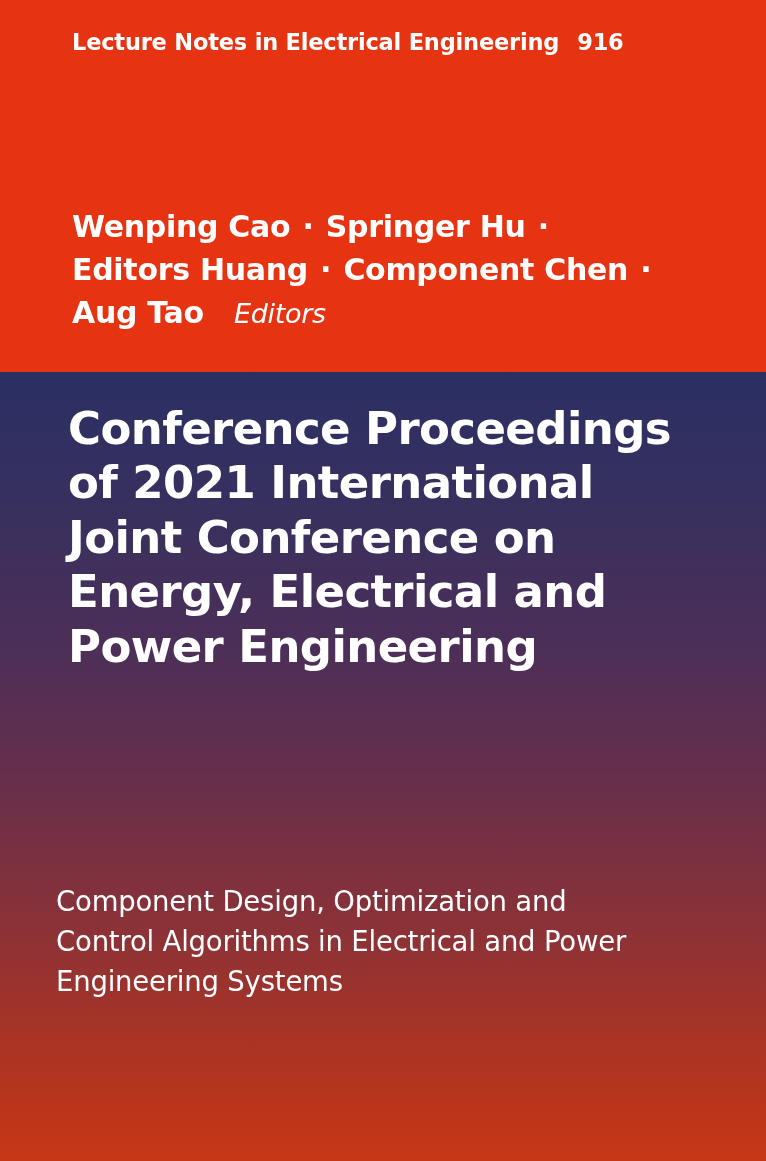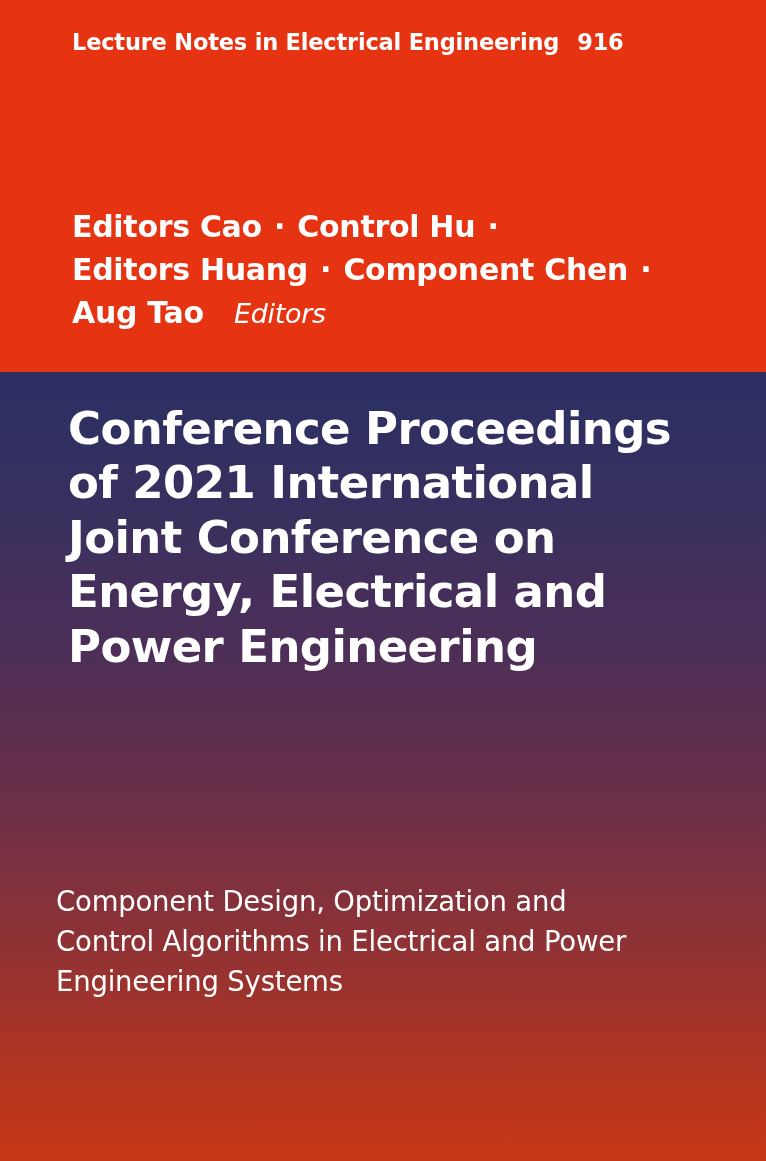--- a/index.html
+++ b/index.html
@@ -153,23 +153,23 @@
 
 <div class="book-cover">
 
   <div class="top-band">
     <div class="series-line">
       <span>Lecture Notes in Electrical Engineering</span><span class="series-number">916</span>
     </div>
 
     <div class="editors">
       <div>
-        <span>Editors Cao</span>
-        <span class="sep">·</span>
-        <span>Control Hu</span>
+        <span>Wenping Cao</span>
+        <span class="sep">·</span>
+        <span>Springer Hu</span>
         <span class="sep">·</span>
       </div>
       <div>
         <span>Editors Huang</span>
         <span class="sep">·</span>
         <span>Component Chen</span>
         <span class="sep">·</span>
       </div>
       <div>
         <span>Aug Tao</span>

